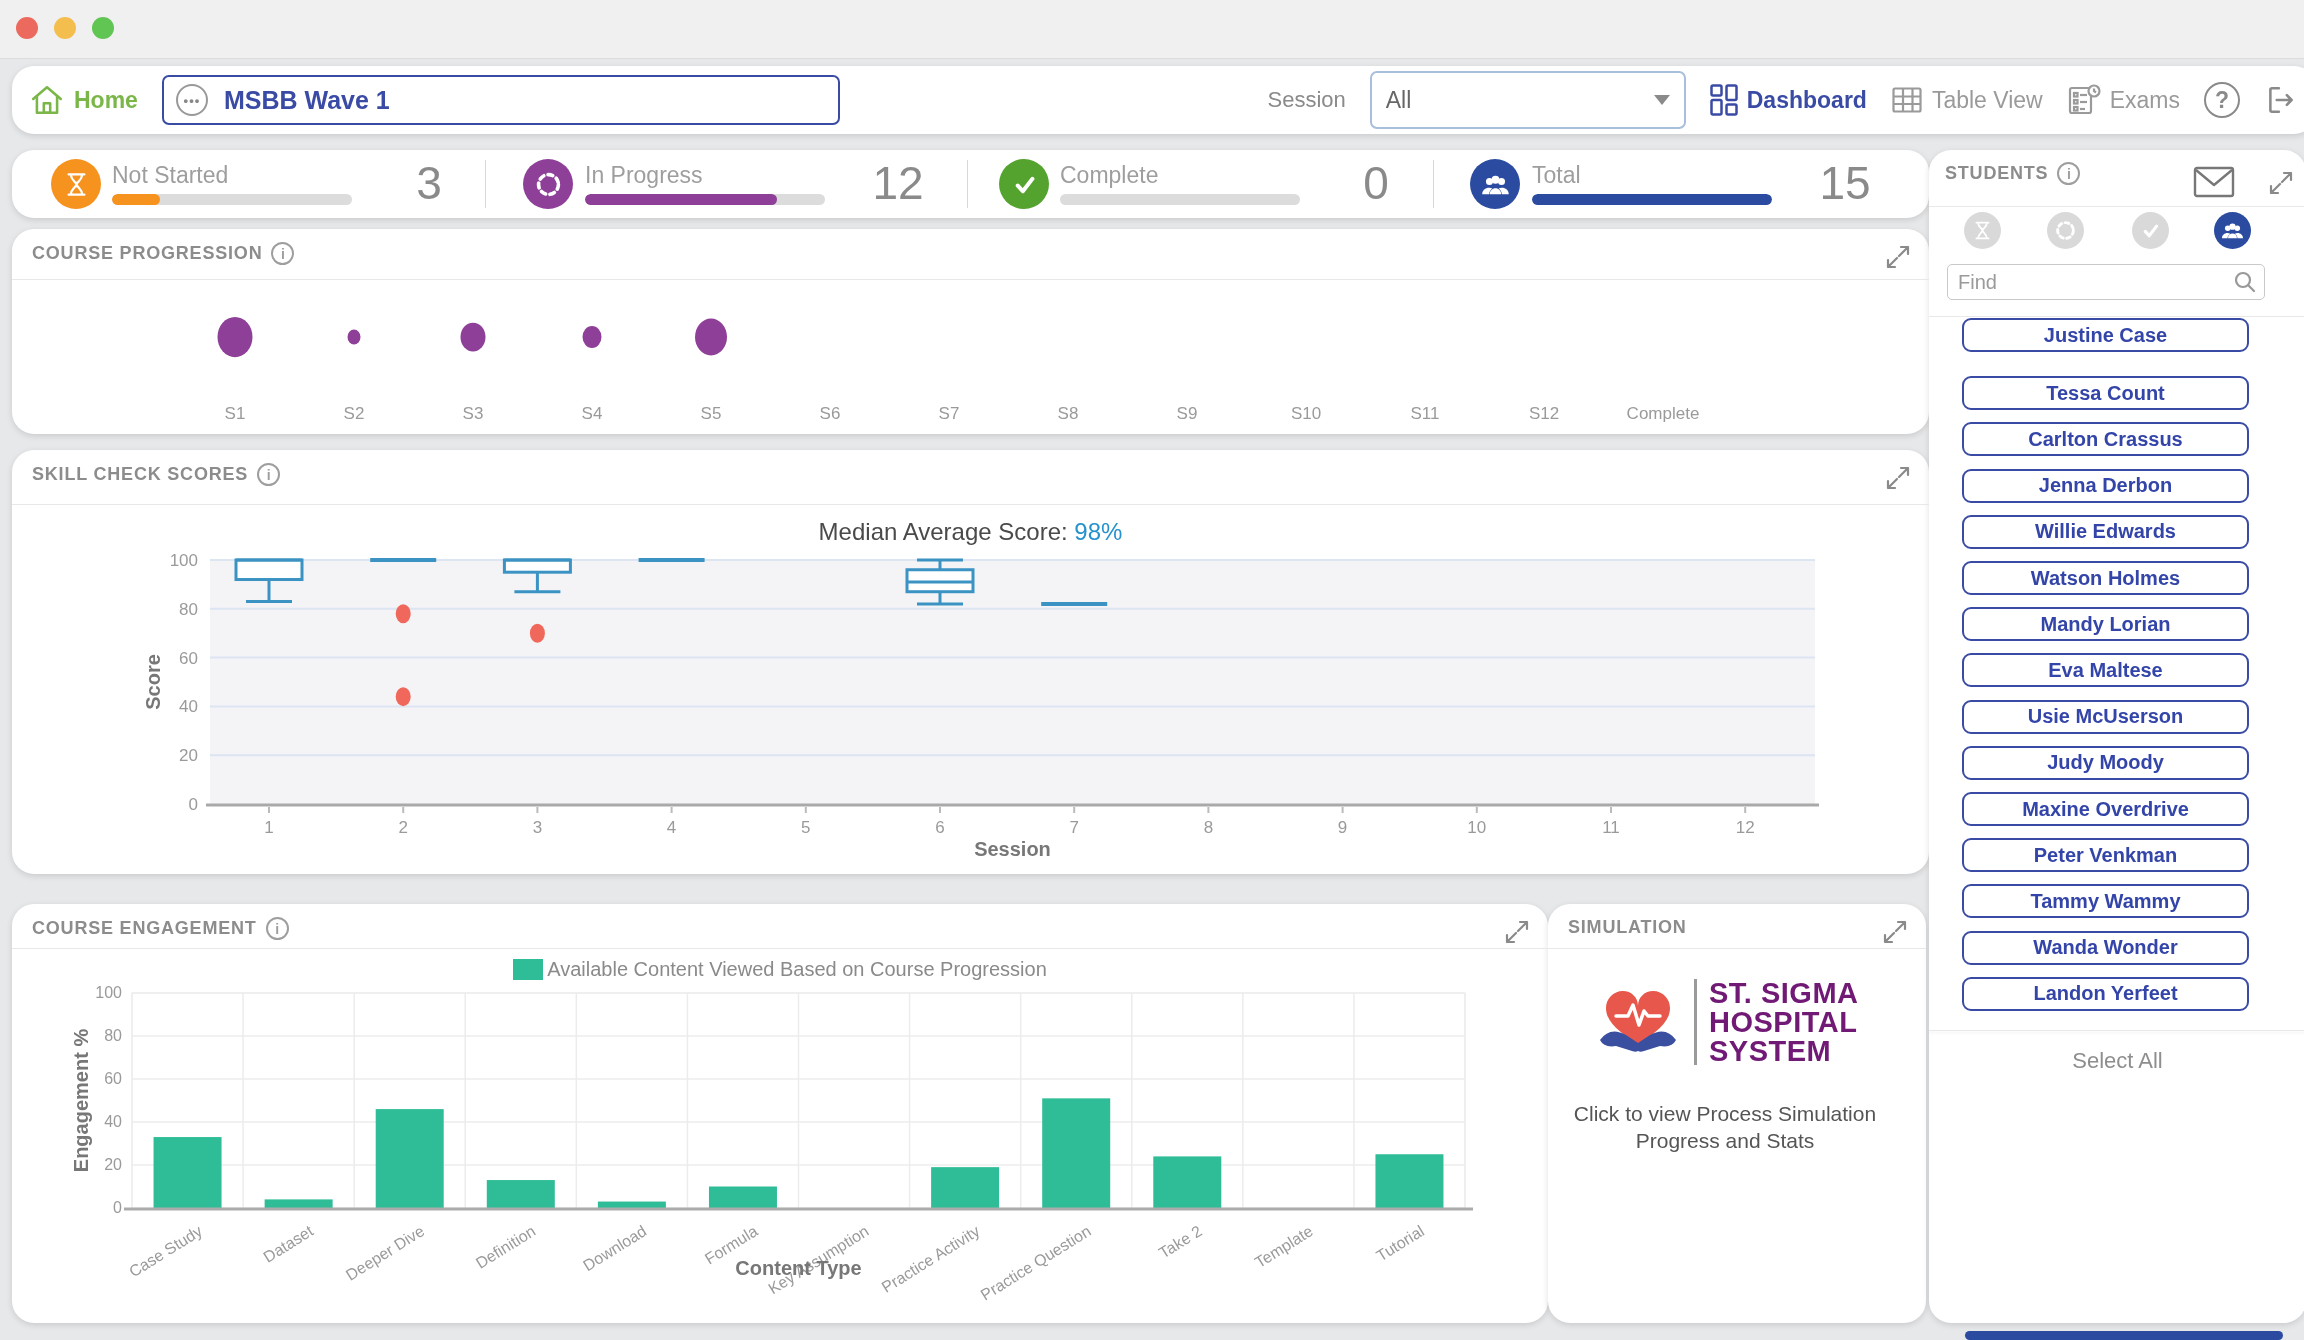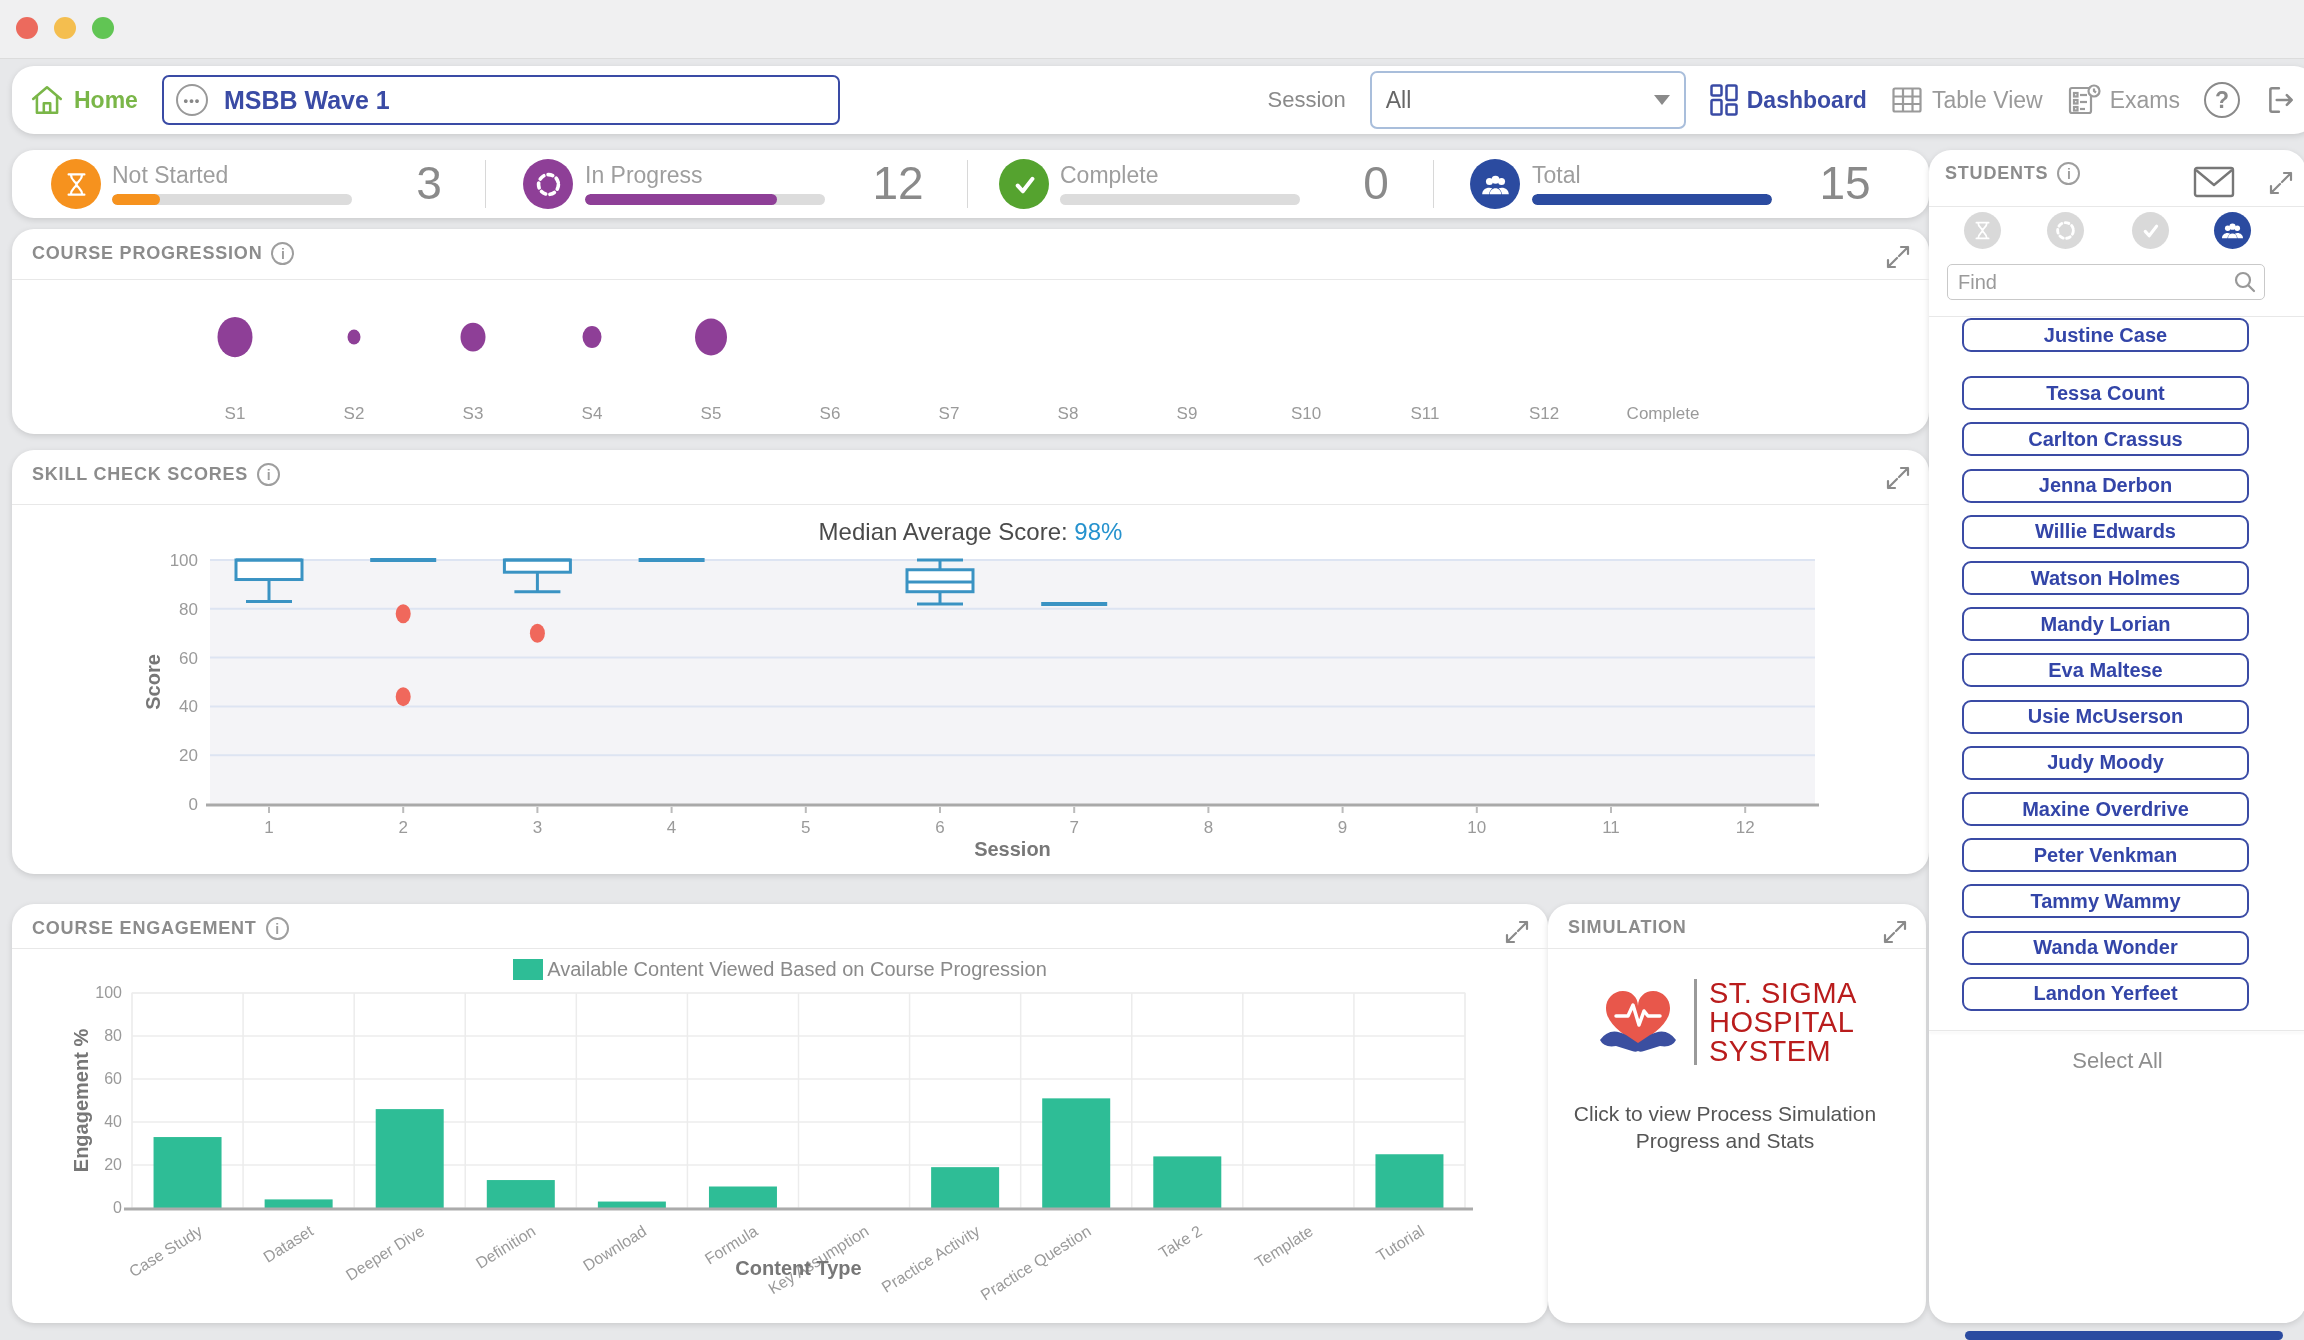--- a/index.html
+++ b/index.html
@@ -48,21 +48,21 @@
   
   .median-line{position:absolute;left:0;top:68px;width:100%;text-align:center;font-size:24px;color:#4a4a4a;z-index:2;}
   .median-line .mval{color:#2592CE;}
   
   .legend{position:absolute;left:0;top:54px;width:100%;display:flex;align-items:center;justify-content:center;gap:4px;z-index:2;}
   .legend-swatch{width:30px;height:21px;}
   .legend-text{font-size:20px;color:#8a8a8a;}
   
   .sim-logo{position:absolute;left:40px;top:68px;display:flex;align-items:center;}
   .sim-bar{width:3px;height:86px;background:#9a9a9a;margin:0 12px 0 6px;}
-  .sim-name{color:#b91c1c;font-size:29px;line-height:29px;letter-spacing:.5px;font-weight:400;}
+  .sim-name{color:#701a75;font-size:29px;line-height:29px;letter-spacing:.5px;font-weight:700;}
   .sim-caption{position:absolute;left:24px;top:196px;width:306px;text-align:center;font-size:21px;line-height:27px;color:#555;}
   
   .filter-circle{position:absolute;top:62px;width:37px;height:37px;border-radius:50%;background:#d9d9d9;display:flex;
     align-items:center;justify-content:center;}
   .filter-circle.active{background:#2B4BA0;}
   .find-wrap{position:absolute;left:18px;top:114px;width:318px;height:36px;}
   .find-input{width:100%;height:100%;border:1.5px solid #c9c9c9;border-radius:5px;box-sizing:border-box;padding:0 34px 0 10px;
     font-size:20px;color:#555;font-family:"Liberation Sans", sans-serif;outline:none;}
   .find-input::placeholder{color:#9a9a9a;}
   .find-mag{position:absolute;right:8px;top:6px;color:#999;}

